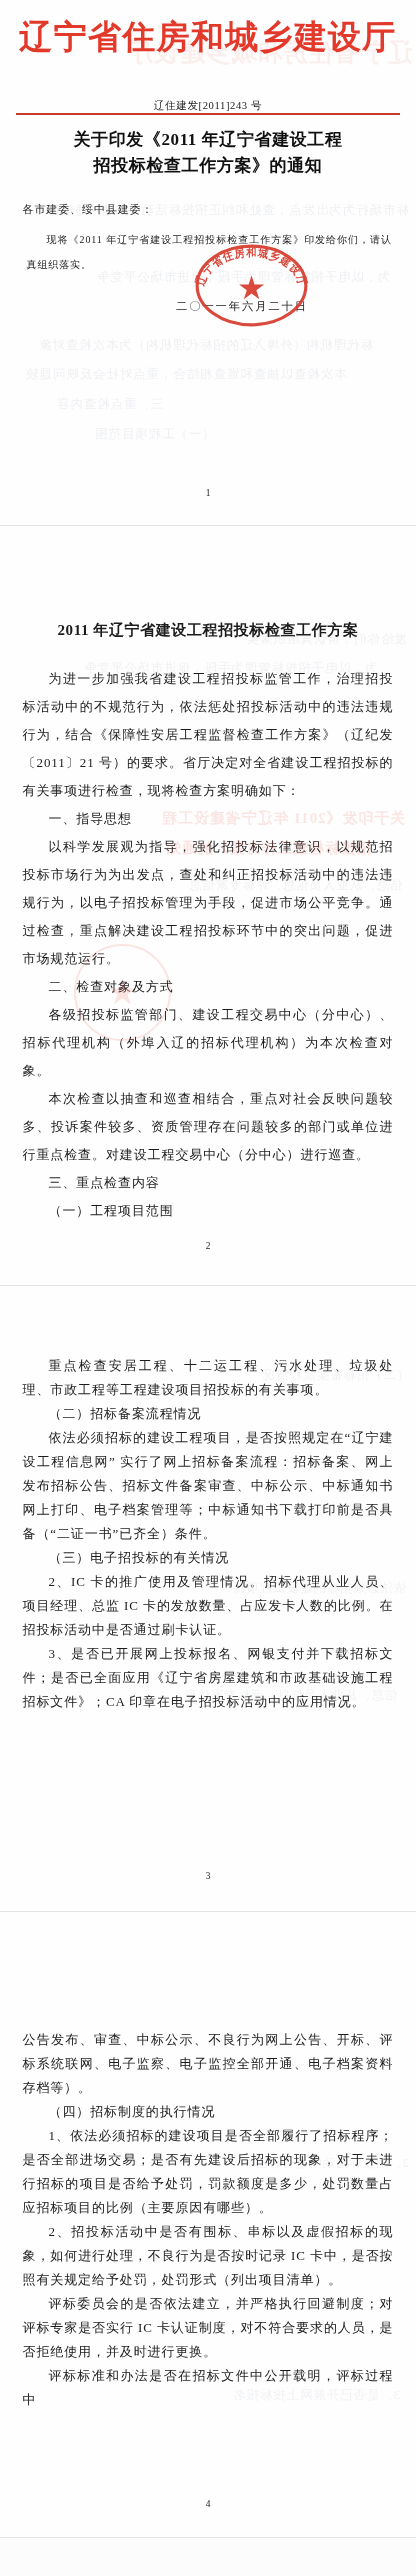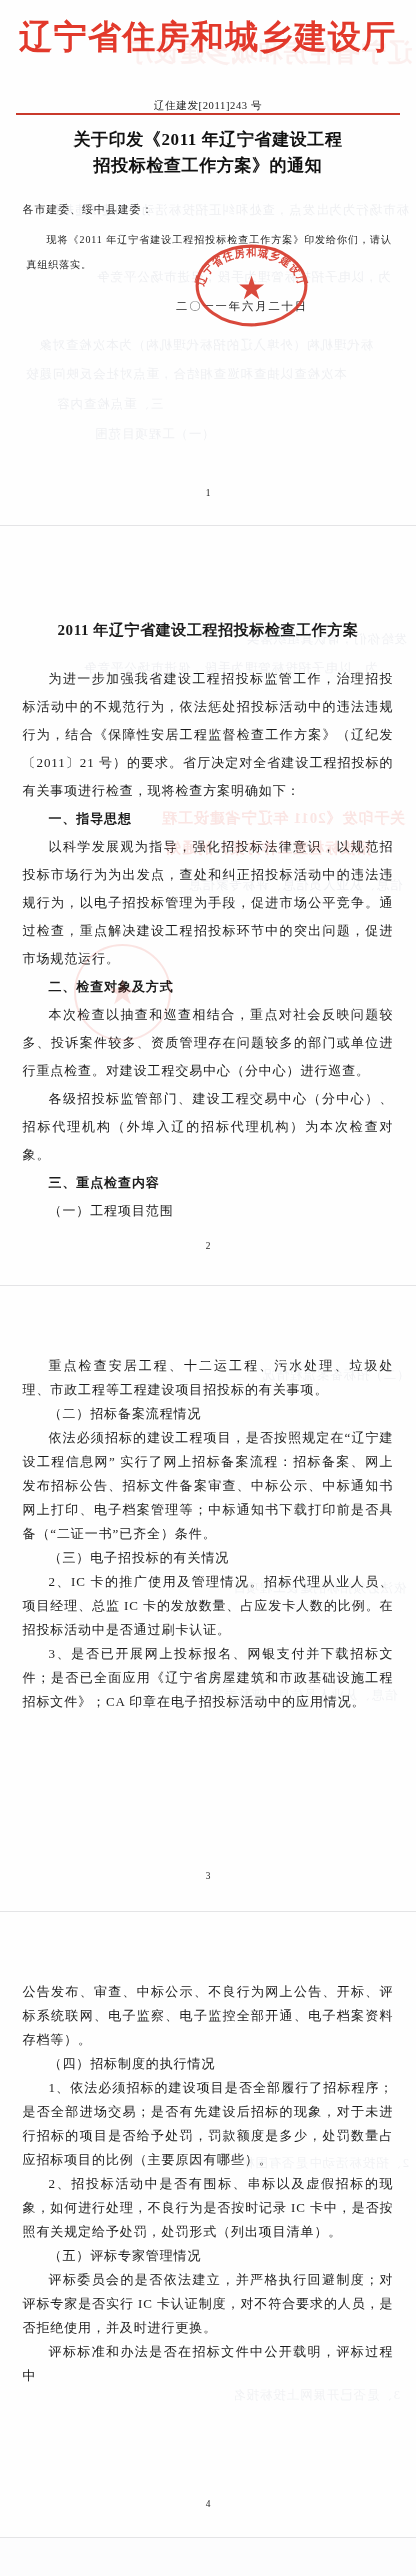--- a/index.html
+++ b/index.html
@@ -59,22 +59,22 @@
   .seal svg{display:block;}
 
   
   .content{box-sizing:border-box;padding:94px 22.5px 0 22.5px;font-size:13px;letter-spacing:0.9px;line-height:28px;}
   .page3 .content,.page4 .content{padding-top:68px;line-height:24px;font-size:13px;}
   .doc-title{
     text-align:center;font-size:15px;font-weight:bold;letter-spacing:0.6px;
     line-height:21px;margin:0 0 24px 0;text-indent:0;
   }
   .para{text-indent:2em;text-align:justify;margin:0;}
-  .para.cont{text-indent:0;}
-  .heading{font-weight:bold;text-indent:2em;margin:0;}
+  .para.cont{text-indent:0;margin-top:48px;}
+  .heading{font-weight:normal;text-indent:2em;margin:0;}
   .sub{text-indent:2em;margin:0;}
 
   
   .ghost{
     position:absolute;transform:scaleX(-1);color:#6f7a93;opacity:.11;
     font-size:12.5px;letter-spacing:0.9px;white-space:nowrap;pointer-events:none;
   }
   .ghost.red{color:#e2392b;}
   .gh-title{top:36px;right:3.8px;font-size:25px;font-weight:900;opacity:.07;}
   .gh-a{top:202px;right:7.5px;}
@@ -141,22 +141,22 @@
   <div class="ghost red gh-j">招投标检查工作方案》的通知</div>
   <div class="ghost gh-k">信息、从业人员信息、评标专家信息</div>
   <div class="ghost-seal">★</div>
 
   <div class="content">
     <h2 class="doc-title">2011 年辽宁省建设工程招投标检查工作方案</h2>
     <p class="para">为进一步加强我省建设工程招投标监管工作，治理招投标活动中的不规范行为，依法惩处招投标活动中的违法违规行为，结合《保障性安居工程监督检查工作方案》（辽纪发〔2011〕21 号）的要求。省厅决定对全省建设工程招投标的有关事项进行检查，现将检查方案明确如下：</p>
     <p class="heading">一、指导思想</p>
     <p class="para">以科学发展观为指导，强化招投标法律意识，以规范招投标市场行为为出发点，查处和纠正招投标活动中的违法违规行为，以电子招投标管理为手段，促进市场公平竞争。通过检查，重点解决建设工程招投标环节中的突出问题，促进市场规范运行。</p>
     <p class="heading">二、检查对象及方式</p>
+    <p class="para">各级招投标监管部门、建设工程交易中心（分中心）、招标代理机构（外埠入辽的招标代理机构）为本次检查对象。</p>
     <p class="para">本次检查以抽查和巡查相结合，重点对社会反映问题较多、投诉案件较多、资质管理存在问题较多的部门或单位进行重点检查。对建设工程交易中心（分中心）进行巡查。</p>
-    <p class="para">各级招投标监管部门、建设工程交易中心（分中心）、招标代理机构（外埠入辽的招标代理机构）为本次检查对象。</p>
     <p class="heading">三、重点检查内容</p>
     <p class="sub">（一）工程项目范围</p>
   </div>
   <div class="page-num pn2">2</div>
 </section>
 
 <section class="page page3">
   <div class="ghost gh-l">（二）招标备案流程情况</div>
   <div class="ghost gh-m">依法必须招标的建设工程项目</div>
   <div class="ghost gh-n">信息、从业人员信息、评标专家信息</div>
@@ -174,21 +174,20 @@
 
 <section class="page page4">
   <div class="ghost gh-o">2、招投标活动中是否有围标</div>
   <div class="ghost gh-p">3、是否已开展网上投标报名</div>
 
   <div class="content">
     <p class="para cont">公告发布、审查、中标公示、不良行为网上公告、开标、评标系统联网、电子监察、电子监控全部开通、电子档案资料存档等）。</p>
     <p class="sub">（四）招标制度的执行情况</p>
     <p class="para">1、依法必须招标的建设项目是否全部履行了招标程序；是否全部进场交易；是否有先建设后招标的现象，对于未进行招标的项目是否给予处罚，罚款额度是多少，处罚数量占应招标项目的比例（主要原因有哪些）。</p>
     <p class="para">2、招投标活动中是否有围标、串标以及虚假招标的现象，如何进行处理，不良行为是否按时记录 IC 卡中，是否按照有关规定给予处罚，处罚形式（列出项目清单）。</p>
-    <p class="sub">（五）评标专家管理情况</p>
     <p class="para">评标委员会的是否依法建立，并严格执行回避制度；对评标专家是否实行 IC 卡认证制度，对不符合要求的人员，是否拒绝使用，并及时进行更换。</p>
     <p class="para">评标标准和办法是否在招标文件中公开载明，评标过程中</p>
   </div>
   <div class="page-num pn4">4</div>
 </section>
 
 <section class="page page5"></section>
 
 
 </body></html>

